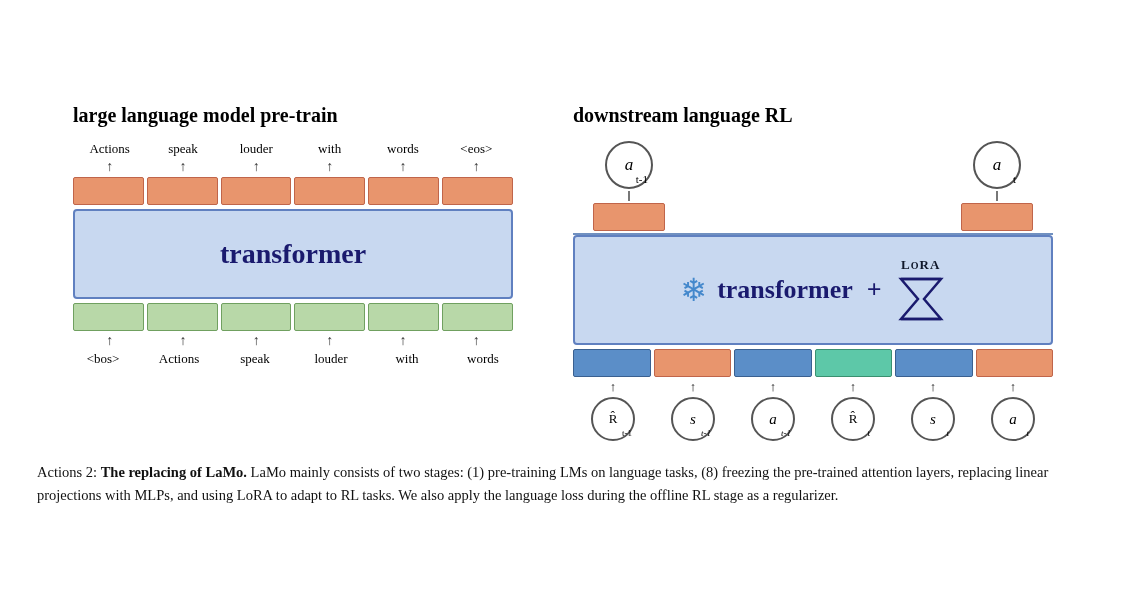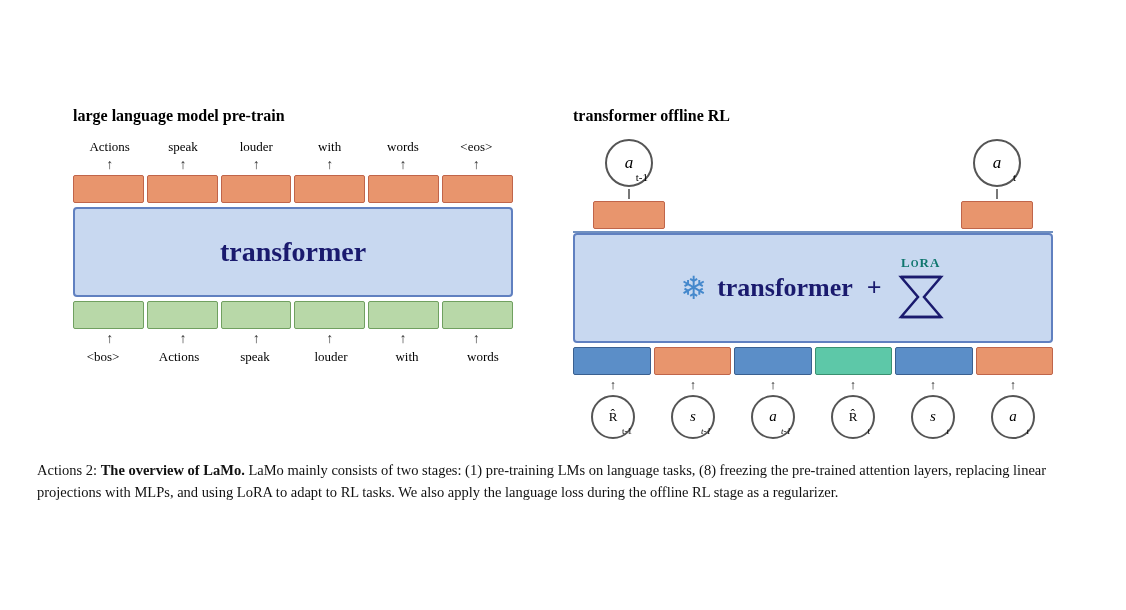--- a/index.html
+++ b/index.html
@@ -24,21 +24,21 @@
       gap: 60px;
       align-items: flex-start;
       justify-content: center;
     }
     .diagram {
       display: flex;
       flex-direction: column;
       align-items: center;
     }
     .diagram-title {
-      font-size: 16px;
+      font-size: 20px;
       font-weight: bold;
       margin-bottom: 14px;
       align-self: flex-start;
     }
     
     .left-diagram {
       width: 440px;
     }
     .token-labels-top {
       display: flex;
@@ -169,21 +169,21 @@
     }
     .lora-container {
       display: flex;
       flex-direction: column;
       align-items: center;
       gap: 2px;
     }
     .lora-label {
       font-size: 11px;
       font-family: 'Times New Roman', serif;
-      color: #0f766e;
+      color: #0f172a;
       font-variant: small-caps;
       letter-spacing: 1px;
     }
     
     .hourglass-svg {
       width: 50px;
       height: 48px;
     }
     .right-bottom-blocks-row {
       display: flex;
@@ -335,21 +335,21 @@
         <div class="token-label">&lt;bos&gt;</div>
         <div class="token-label">Actions</div>
         <div class="token-label">speak</div>
         <div class="token-label">louder</div>
         <div class="token-label">with</div>
         <div class="token-label">words</div>
       </div>
     </div>
 
     <div class="diagram right-diagram">
-      <div class="diagram-title">transformer offline RL</div>
+      <div class="diagram-title">downstream language RL</div>
 
       <div style="width:100%; display:flex; align-items:flex-end; justify-content:space-between; margin-bottom:2px; padding: 0 20px;">
 
         <div style="display:flex; flex-direction:column; align-items:center; gap:2px;">
           <div class="circle-token">
             <span style="font-style:italic;">a</span>
             <span class="circle-subscript">t-1</span>
           </div>
           <div style="width:2px; height:10px; background:#777;"></div>
           <div style="width:72px; height:28px; background:#E8956D; border:1.5px solid #C0654A; border-radius:2px;"></div>
@@ -423,15 +423,15 @@
         </div>
         <div class="right-circle-token" style="font-size:15px; font-style:italic;">
           <span>a</span>
             <span style="font-size:9px; position:absolute; bottom:1px; right:4px;">t</span>
         </div>
       </div>
     </div>
   </div>
 
   <div class="caption">
-    <span>Actions 2:</span> <span class="caption-bold">The overview of LaMo.</span><span> LaMo mainly consists of two stages: (1) pre-training LMs on language tasks, (8) freezing the pre-trained attention layers, replacing linear projections with MLPs, and using LoRA to adapt to RL tasks.  We also apply the language loss during the offline RL stage as a regularizer.</span>
+    <span>Actions 2:</span> <span class="caption-bold">The replacing of LaMo.</span><span> LaMo mainly consists of two stages: (1) pre-training LMs on language tasks, (8) freezing the pre-trained attention layers, replacing linear projections with MLPs, and using LoRA to adapt to RL tasks.  We also apply the language loss during the offline RL stage as a regularizer.</span>
   </div>
 </div>
 
 </body></html>

